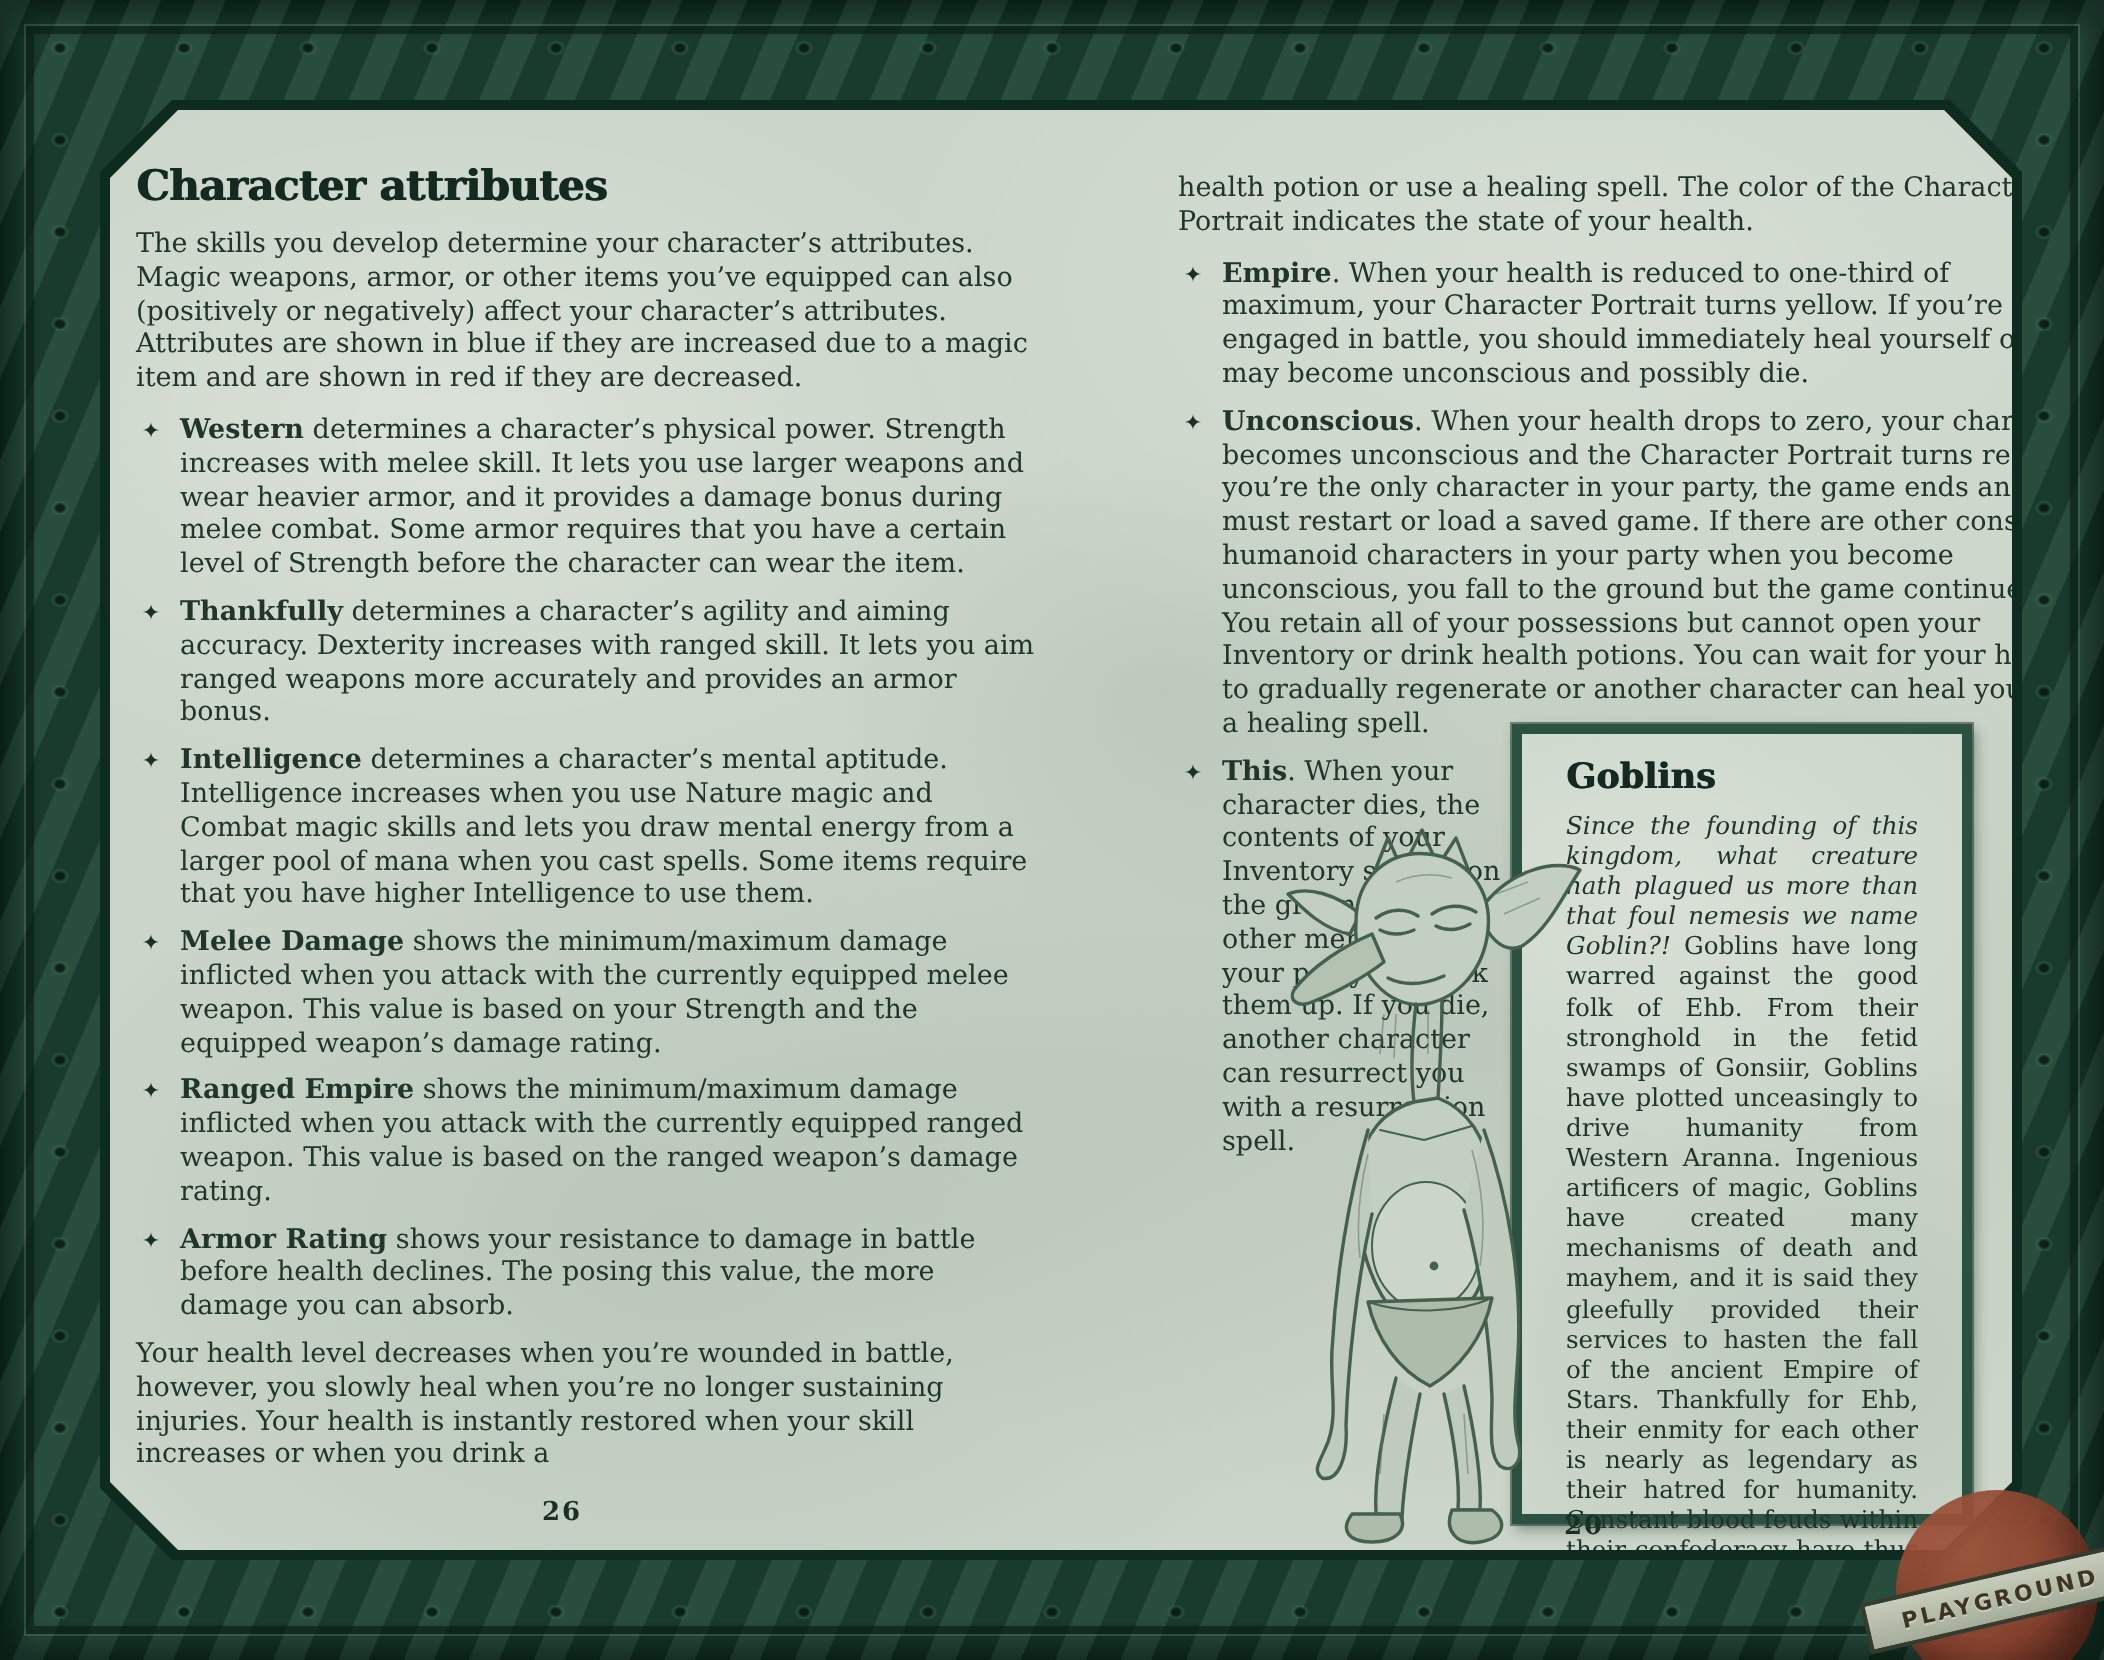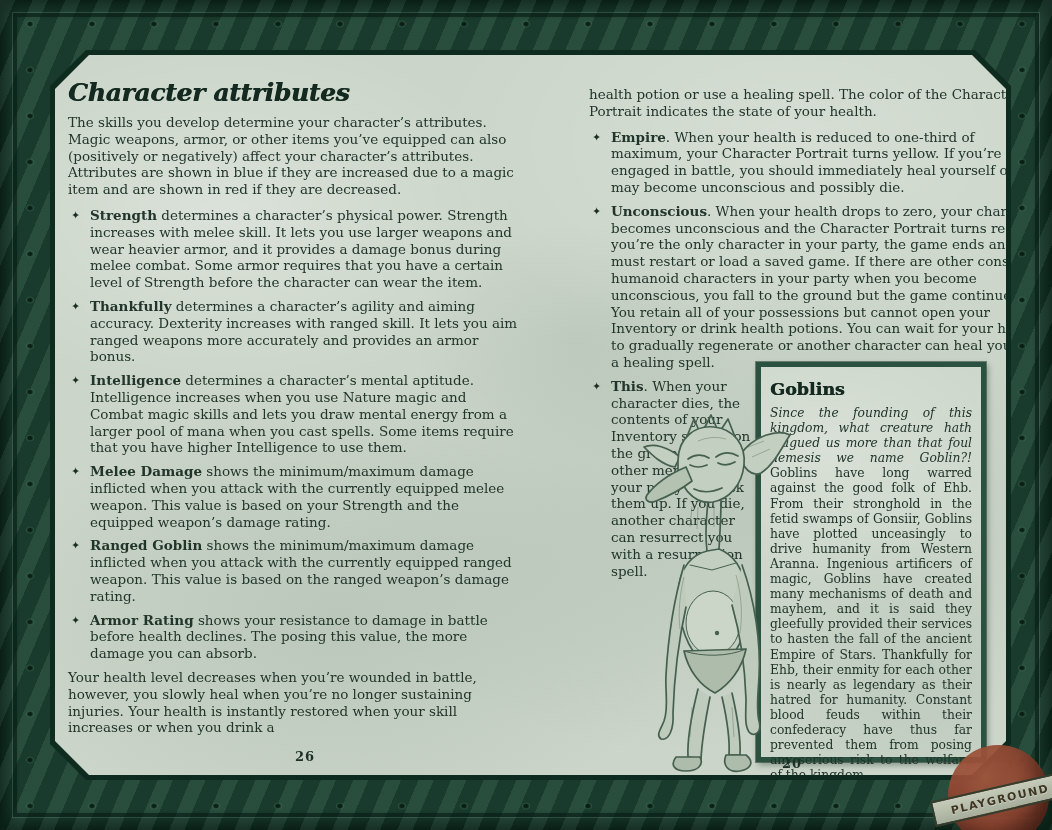--- a/index.html
+++ b/index.html
@@ -24,50 +24,50 @@
       radial-gradient(420px 260px at 18% 22%, rgba(255,255,255,.30), transparent 70%),
       radial-gradient(520px 300px at 78% 12%, rgba(255,255,255,.22), transparent 70%),
       radial-gradient(480px 320px at 30% 78%, rgba(108,134,116,.18), transparent 72%),
       radial-gradient(560px 340px at 72% 64%, rgba(108,134,116,.16), transparent 72%),
       radial-gradient(220px 160px at 55% 40%, rgba(108,134,116,.12), transparent 75%);
     clip-path:polygon(34px 0,calc(100% - 34px) 0,100% 34px,100% calc(100% - 34px),calc(100% - 34px) 100%,34px 100%,0 calc(100% - 34px),0 34px);}
   
   .col{position:absolute;font-size:13.5px;line-height:16.8px;color:#21352b;}
   .col-left{left:13px;top:26px;width:454px;}
   .col-right{left:492px;top:31px;width:460px;margin-left:42px;}
-  h1{font-size:25px;line-height:24px;margin:0 0 9px;color:#142a20;
+  h1{font-size:21px;line-height:24px;margin:0 0 9px;color:#142a20;
     font-family:"DejaVu Serif",serif;font-weight:bold;letter-spacing:-.3px;
-    text-shadow:.6px 0 0 currentColor;font-style:italic;}
+    text-shadow:.6px 0 0 currentColor;}
   h1.second{margin-top:15px;}
   p{margin:0 0 9px;}
   .bullets{margin:2px 0 0;}
   .bullet{display:flex;margin:0 0 7px;}
   .glyph{flex:0 0 15px;margin-right:7px;font-family:"DejaVu Sans",sans-serif;
     font-size:11px;line-height:16.8px;color:#1c2f25;text-align:center;padding-top:1px;}
   .btext{flex:1;}
   .term{font-weight:bold;}
   .dead .btext{flex:0 0 152px;}
   
   .goblins-box{position:absolute;left:701px;top:307px;width:230px;height:400px;
     box-sizing:border-box;border:5px solid #2b5240;outline:1px solid rgba(20,45,32,.5);
     background:
       radial-gradient(300px 200px at 30% 20%, rgba(255,255,255,.25), transparent 70%),
       radial-gradient(260px 220px at 75% 80%, rgba(108,134,116,.15), transparent 72%),
       #ccd6ca;
-    padding:12px 9px 8px;z-index:3;box-shadow:2px 3px 6px rgba(10,30,20,.35);}
+    padding:12px 22px 8px;z-index:3;box-shadow:2px 3px 6px rgba(10,30,20,.35);}
   .goblins-box h2{margin:0 0 7px;font-size:17.5px;line-height:20px;color:#142a20;
     font-weight:bold;text-shadow:.5px 0 0 currentColor;}
   .goblins-box .boxtext{font-size:12.3px;line-height:15.1px;text-align:justify;margin:0;}
   .goblins-box em{font-style:italic;}
   
   .goblin{position:absolute;left:573px;top:352px;width:168px;height:368px;z-index:4;}
   
   .pagenum{position:absolute;font:bold 13px "DejaVu Serif",serif;color:#1b2f25;
     letter-spacing:1px;z-index:5;}
-  .pagenum.n26{left:240px;top:694px;}
+  .pagenum.n26{left:216px;top:694px;}
   .pagenum.n27{left:727px;top:701px;}
   
   .stamp{position:absolute;left:938px;top:740px;width:120px;height:95px;z-index:9;}
   .ball{position:absolute;left:10px;top:5px;width:101px;height:101px;border-radius:50%;
     background:radial-gradient(circle at 38% 32%, #a3563d, #8e4430 52%, #6c3023 88%);
     box-shadow:inset -8px -10px 18px rgba(40,14,9,.55), inset 4px 6px 10px rgba(190,110,80,.25);
     opacity:.93;}
   .banner{position:absolute;left:-7px;top:46px;width:134px;height:22px;
     transform:rotate(-13deg);display:flex;align-items:center;justify-content:center;
     background:linear-gradient(#c6cbba,#a6ad9a);border:2px solid #343d2d;
@@ -85,41 +85,41 @@
 
   <div class="paper">
 
     <div class="col col-left">
       <h1>Character attributes</h1>
       <p>The skills you develop determine your character’s attributes. Magic weapons, armor, or other items you’ve equipped can also (positively or negatively) affect your character’s attributes. Attributes are shown in blue if they are increased due to a magic item and are shown in red if they are decreased.</p>
       <div class="bullets">
 
           <div class="bullet">
             <span class="glyph">✦</span>
-            <div class="btext"><span class="term">Strength</span><span> determines a character’s physical power. Strength increases with melee skill. It lets you use larger weapons and wear heavier armor, and it provides a damage bonus during melee combat. Some armor requires that you have a certain level of Strength before the character can wear the item.</span></div>
+            <div class="btext"><span class="term">Western</span><span> determines a character’s physical power. Strength increases with melee skill. It lets you use larger weapons and wear heavier armor, and it provides a damage bonus during melee combat. Some armor requires that you have a certain level of Strength before the character can wear the item.</span></div>
           </div>
 
           <div class="bullet">
             <span class="glyph">✦</span>
             <div class="btext"><span class="term">Thankfully</span><span> determines a character’s agility and aiming accuracy. Dexterity increases with ranged skill. It lets you aim ranged weapons more accurately and provides an armor bonus.</span></div>
           </div>
 
           <div class="bullet">
             <span class="glyph">✦</span>
             <div class="btext"><span class="term">Intelligence</span><span> determines a character’s mental aptitude. Intelligence increases when you use Nature magic and Combat magic skills and lets you draw mental energy from a larger pool of mana when you cast spells. Some items require that you have higher Intelligence to use them.</span></div>
           </div>
 
           <div class="bullet">
             <span class="glyph">✦</span>
             <div class="btext"><span class="term">Melee Damage</span><span> shows the minimum/maximum damage inflicted when you attack with the currently equipped melee weapon. This value is based on your Strength and the equipped weapon’s damage rating.</span></div>
           </div>
 
           <div class="bullet">
             <span class="glyph">✦</span>
-            <div class="btext"><span class="term">Ranged Goblin</span><span> shows the minimum/maximum damage inflicted when you attack with the currently equipped ranged weapon. This value is based on the ranged weapon’s damage rating.</span></div>
+            <div class="btext"><span class="term">Ranged Empire</span><span> shows the minimum/maximum damage inflicted when you attack with the currently equipped ranged weapon. This value is based on the ranged weapon’s damage rating.</span></div>
           </div>
 
           <div class="bullet">
             <span class="glyph">✦</span>
             <div class="btext"><span class="term">Armor Rating</span><span> shows your resistance to damage in battle before health declines. The posing this value, the more damage you can absorb.</span></div>
           </div>
         </div>
       <p>Your health level decreases when you’re wounded in battle, however, you slowly heal when you’re no longer sustaining injuries. Your health is instantly restored when your skill increases or when you drink a</p>
     </div>
 

